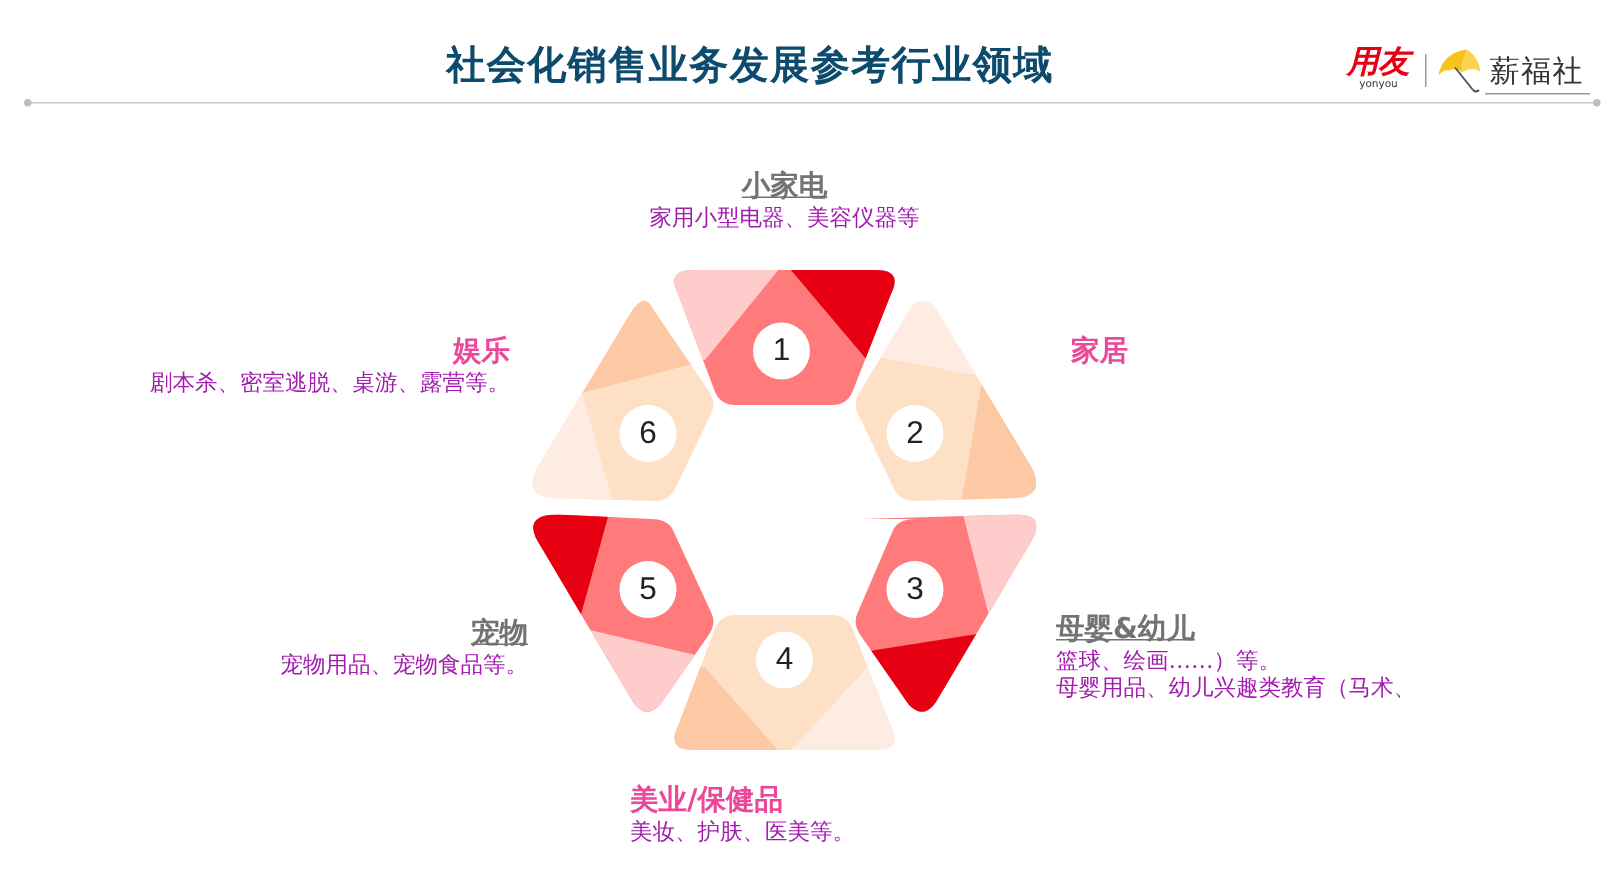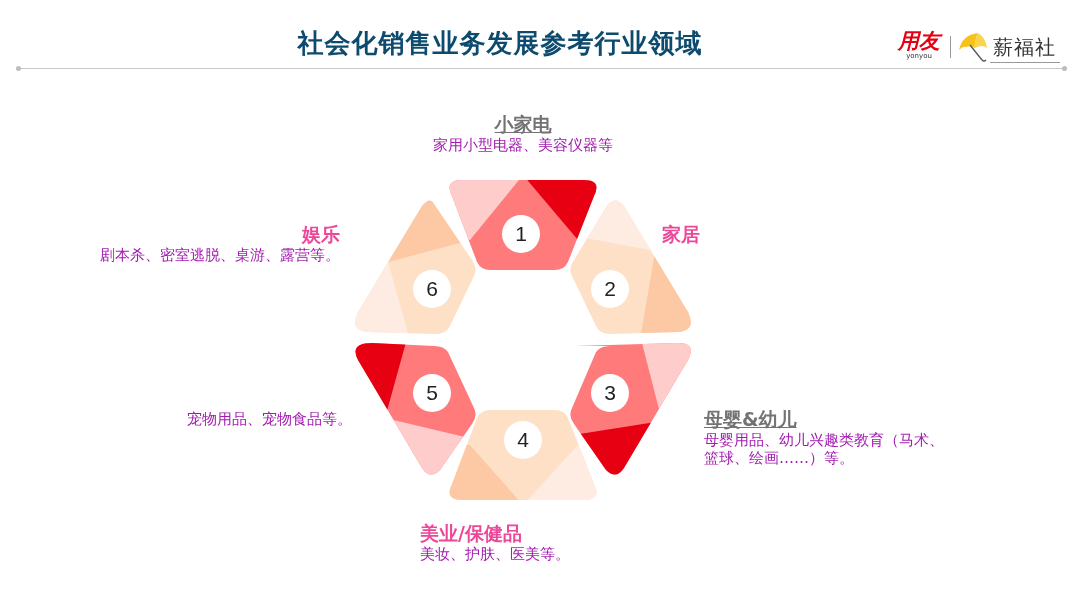--- a/index.html
+++ b/index.html
@@ -125,35 +125,36 @@
 <div class="num" style="left:591px; top:374px;">3</div>
 <div class="num" style="left:504px; top:421px;">4</div>
 <div class="num" style="left:413px; top:374px;">5</div>
 <div class="num" style="left:413px; top:270px;">6</div>
 
 <div class="label" style="left:400px; top:112px; width:246px; text-align:center;">
   <div class="h red">小家电</div>
   <div class="d">家用小型电器、美容仪器等</div>
 </div>
 
-<div class="label" style="left:662px; top:222px; width:300px;">
+<div class="label" style="left:714px; top:222px; width:300px;">
   <div class="h peach">家居</div>
 </div>
 
 <div class="label" style="left:704px; top:407px; width:300px;">
   <div class="h red">母婴&amp;幼儿</div>
+  <div class="d">篮球、绘画……）等。</div>
   <div class="d">母婴用品、幼儿兴趣类教育（马术、</div>
-  <div class="d">篮球、绘画……）等。</div>
 </div>
 
 <div class="label" style="left:420px; top:521px; width:206px; text-align:left;">
   <div class="h peach">美业/保健品</div>
   <div class="d">美妆、护肤、医美等。</div>
 </div>
 
 <div class="label" style="left:100px; top:410px; width:252px; text-align:right;">
+  <div class="h red">宠物</div>
   <div class="d">宠物用品、宠物食品等。</div>
 </div>
 
 <div class="label" style="left:40px; top:222px; width:300px; text-align:right;">
   <div class="h peach">娱乐</div>
   <div class="d">剧本杀、密室逃脱、桌游、露营等。</div>
 </div>
 
 </body></html>

